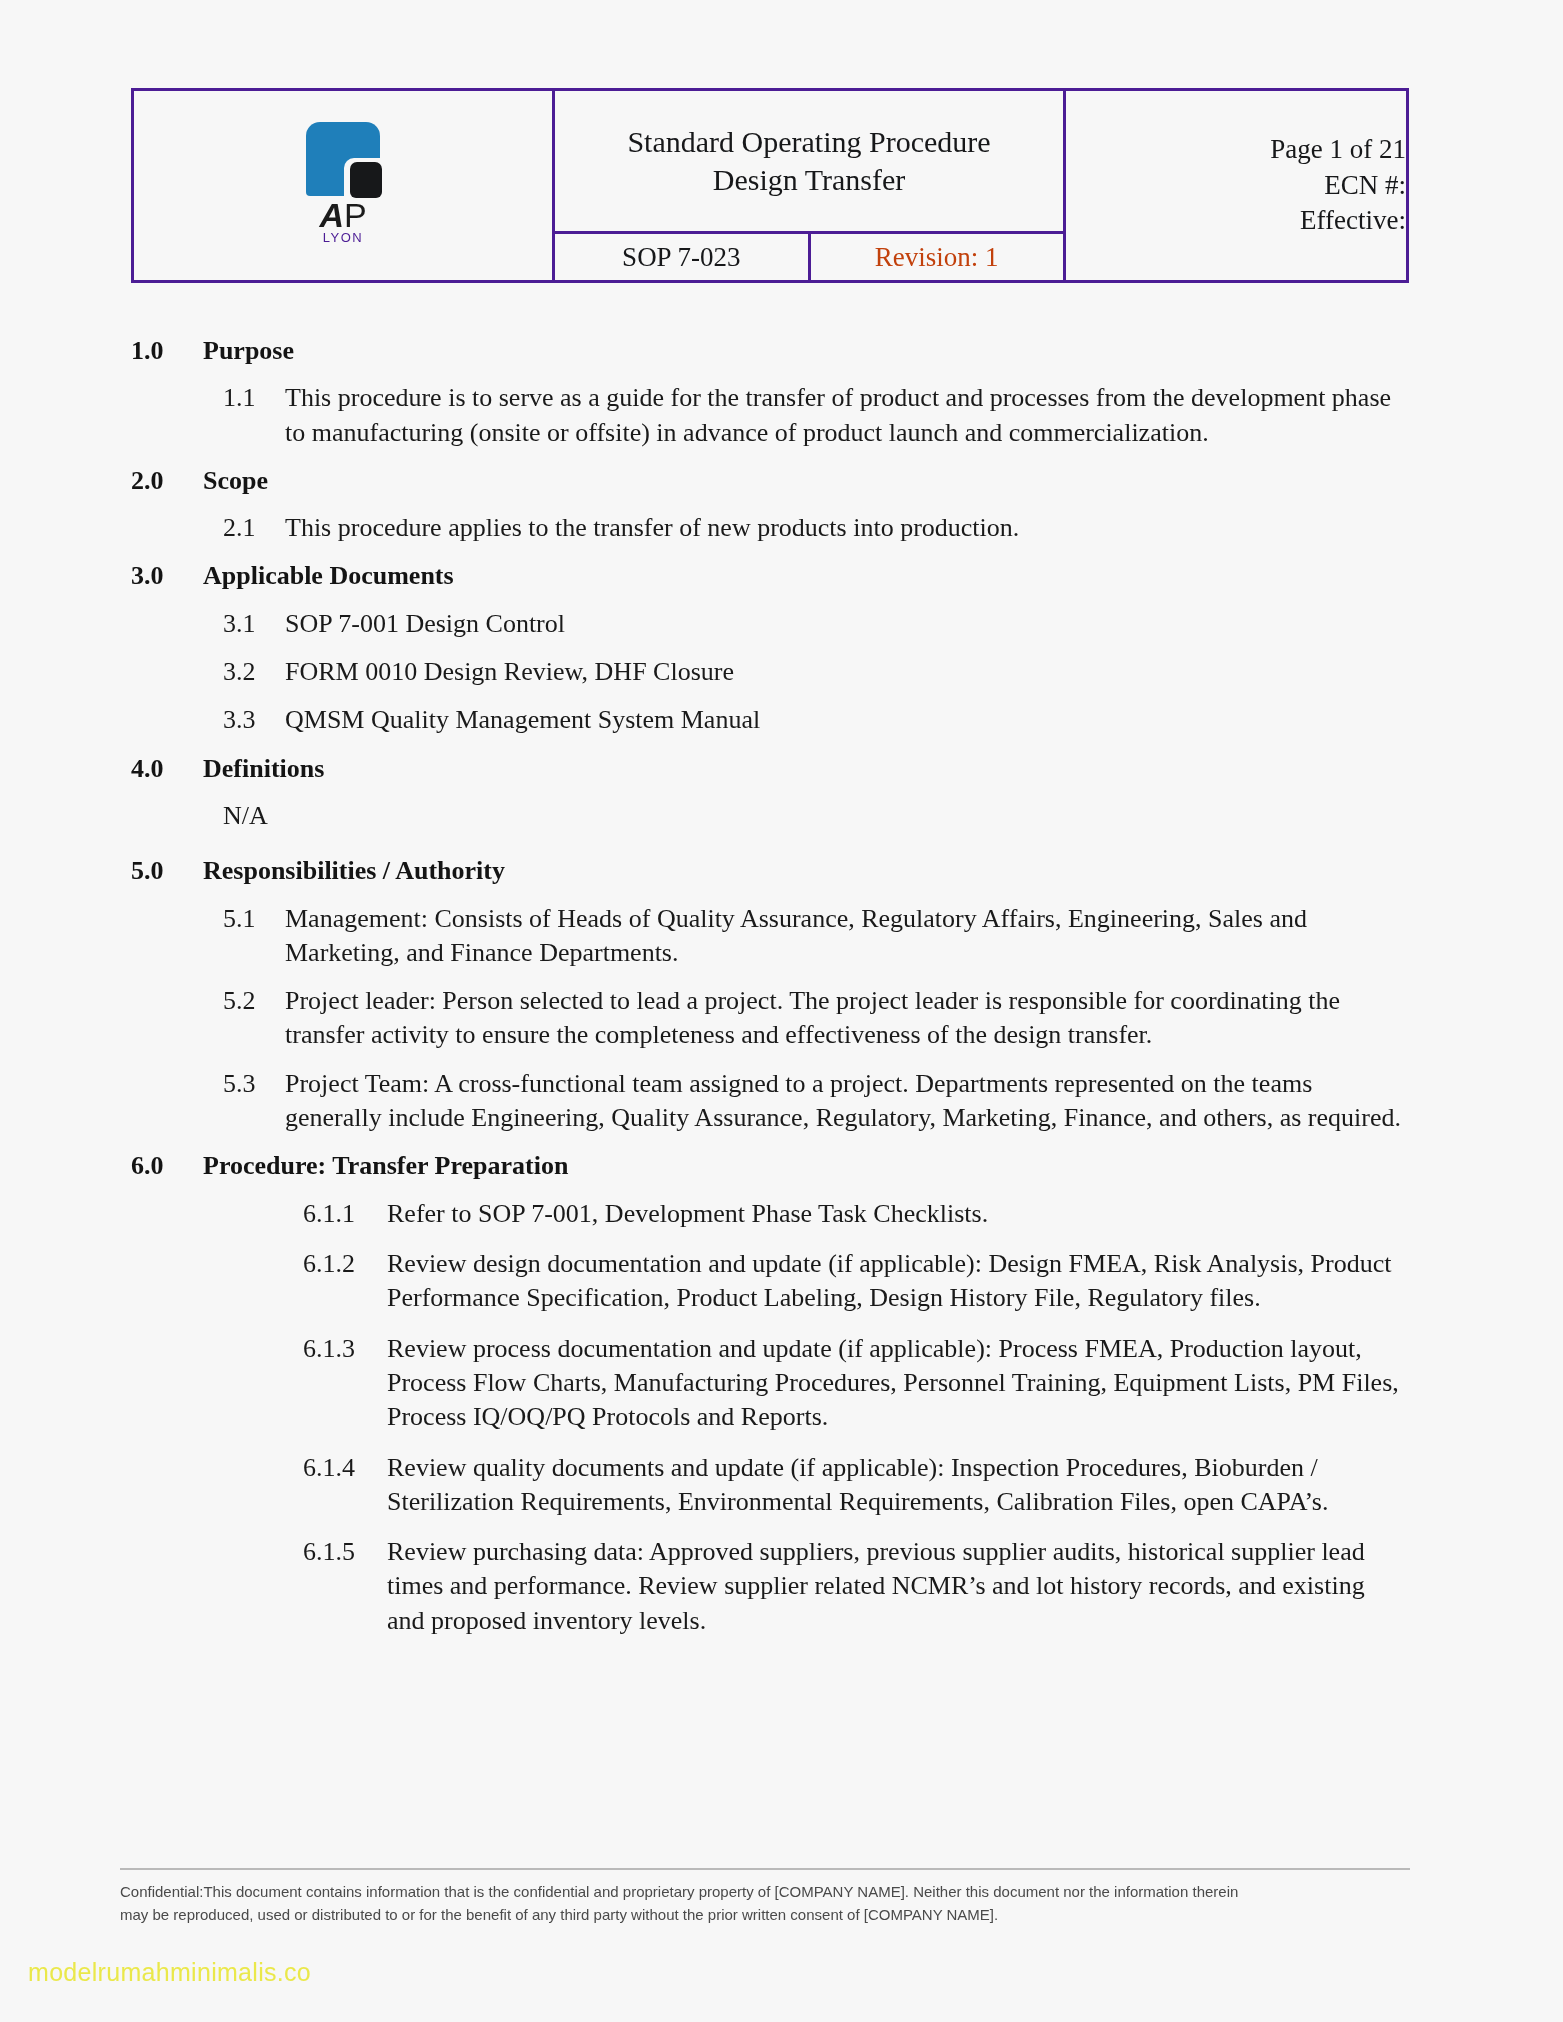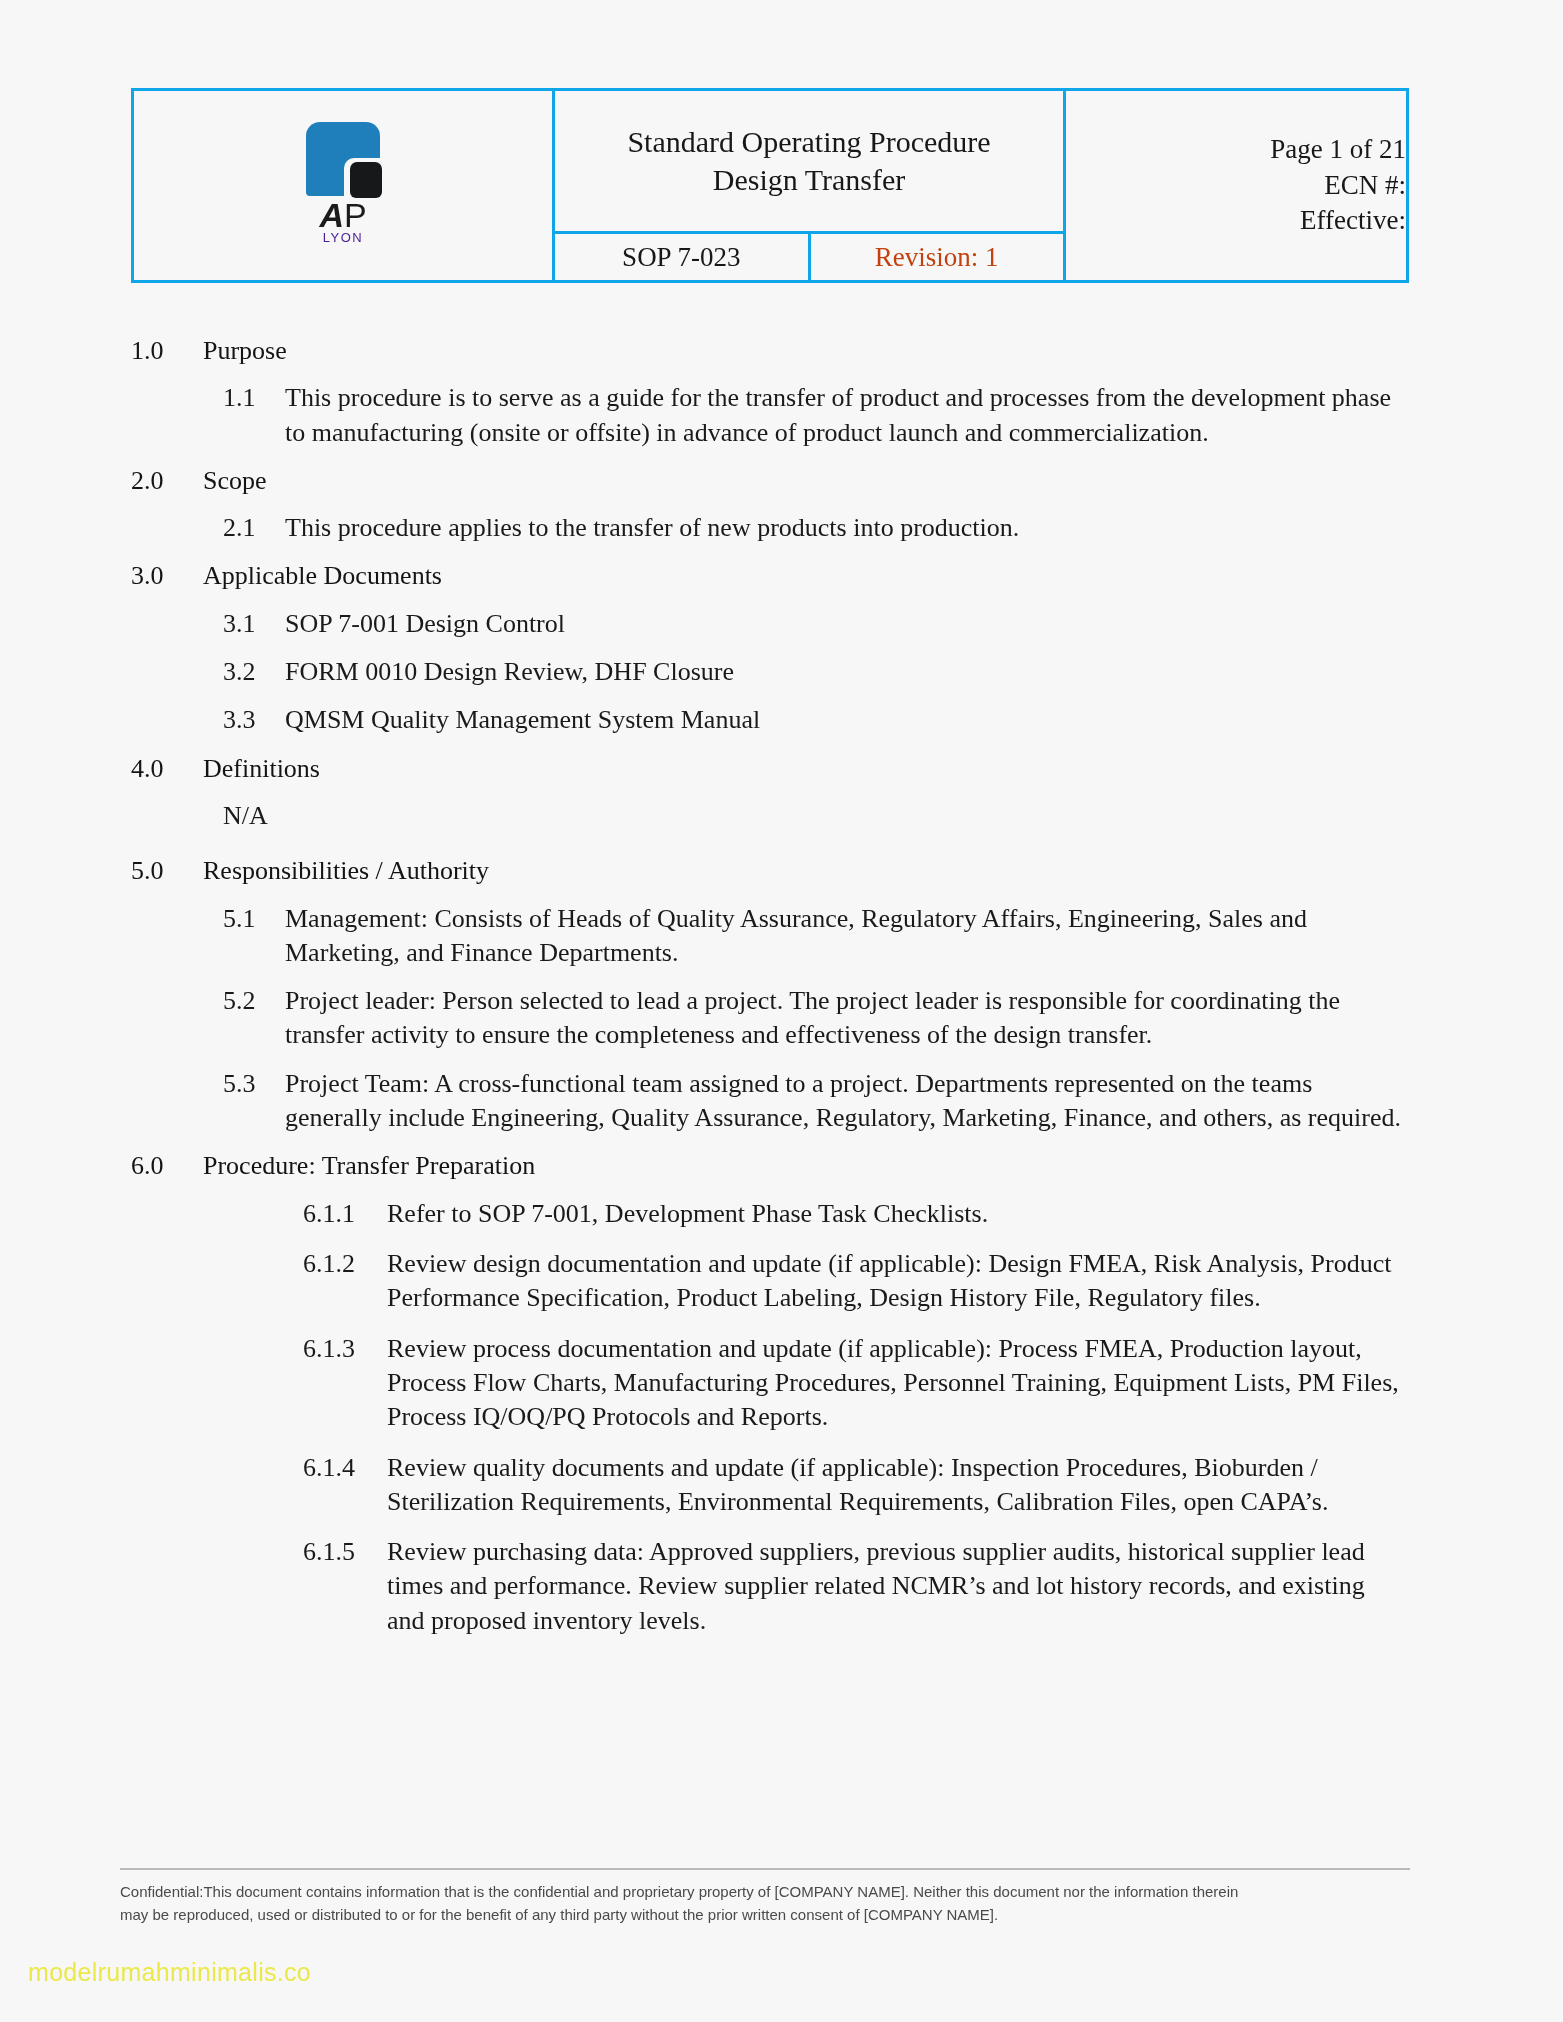--- a/index.html
+++ b/index.html
@@ -21,21 +21,21 @@
   
   .header-table {
     position: absolute;
     left: 131px;
     top: 88px;
     width: 1266px;
     border-collapse: collapse;
     table-layout: fixed;
   }
   .header-table td {
-    border: 3px solid #0ea5e9;
+    border: 3px solid #4c1d95;
     padding: 0;
     vertical-align: middle;
     background: #f7f7f7;
   }
   .logo-cell {
     width: 418px;
     height: 186px;
     text-align: center;
     vertical-align: middle;
   }
@@ -128,21 +128,21 @@
     position: absolute;
     left: 131px;
     top: 320px;
     width: 1270px;
   }
   .section {
     margin-bottom: 2px;
   }
   .section-head {
     display: flex;
-    font-weight: normal;
+    font-weight: bold;
     font-size: 26px;
     color: #141414;
     line-height: 1.28;
     margin-bottom: 14px;
     margin-top: 14px;
   }
   .section-head .num {
     width: 72px;
     flex: 0 0 72px;
   }

